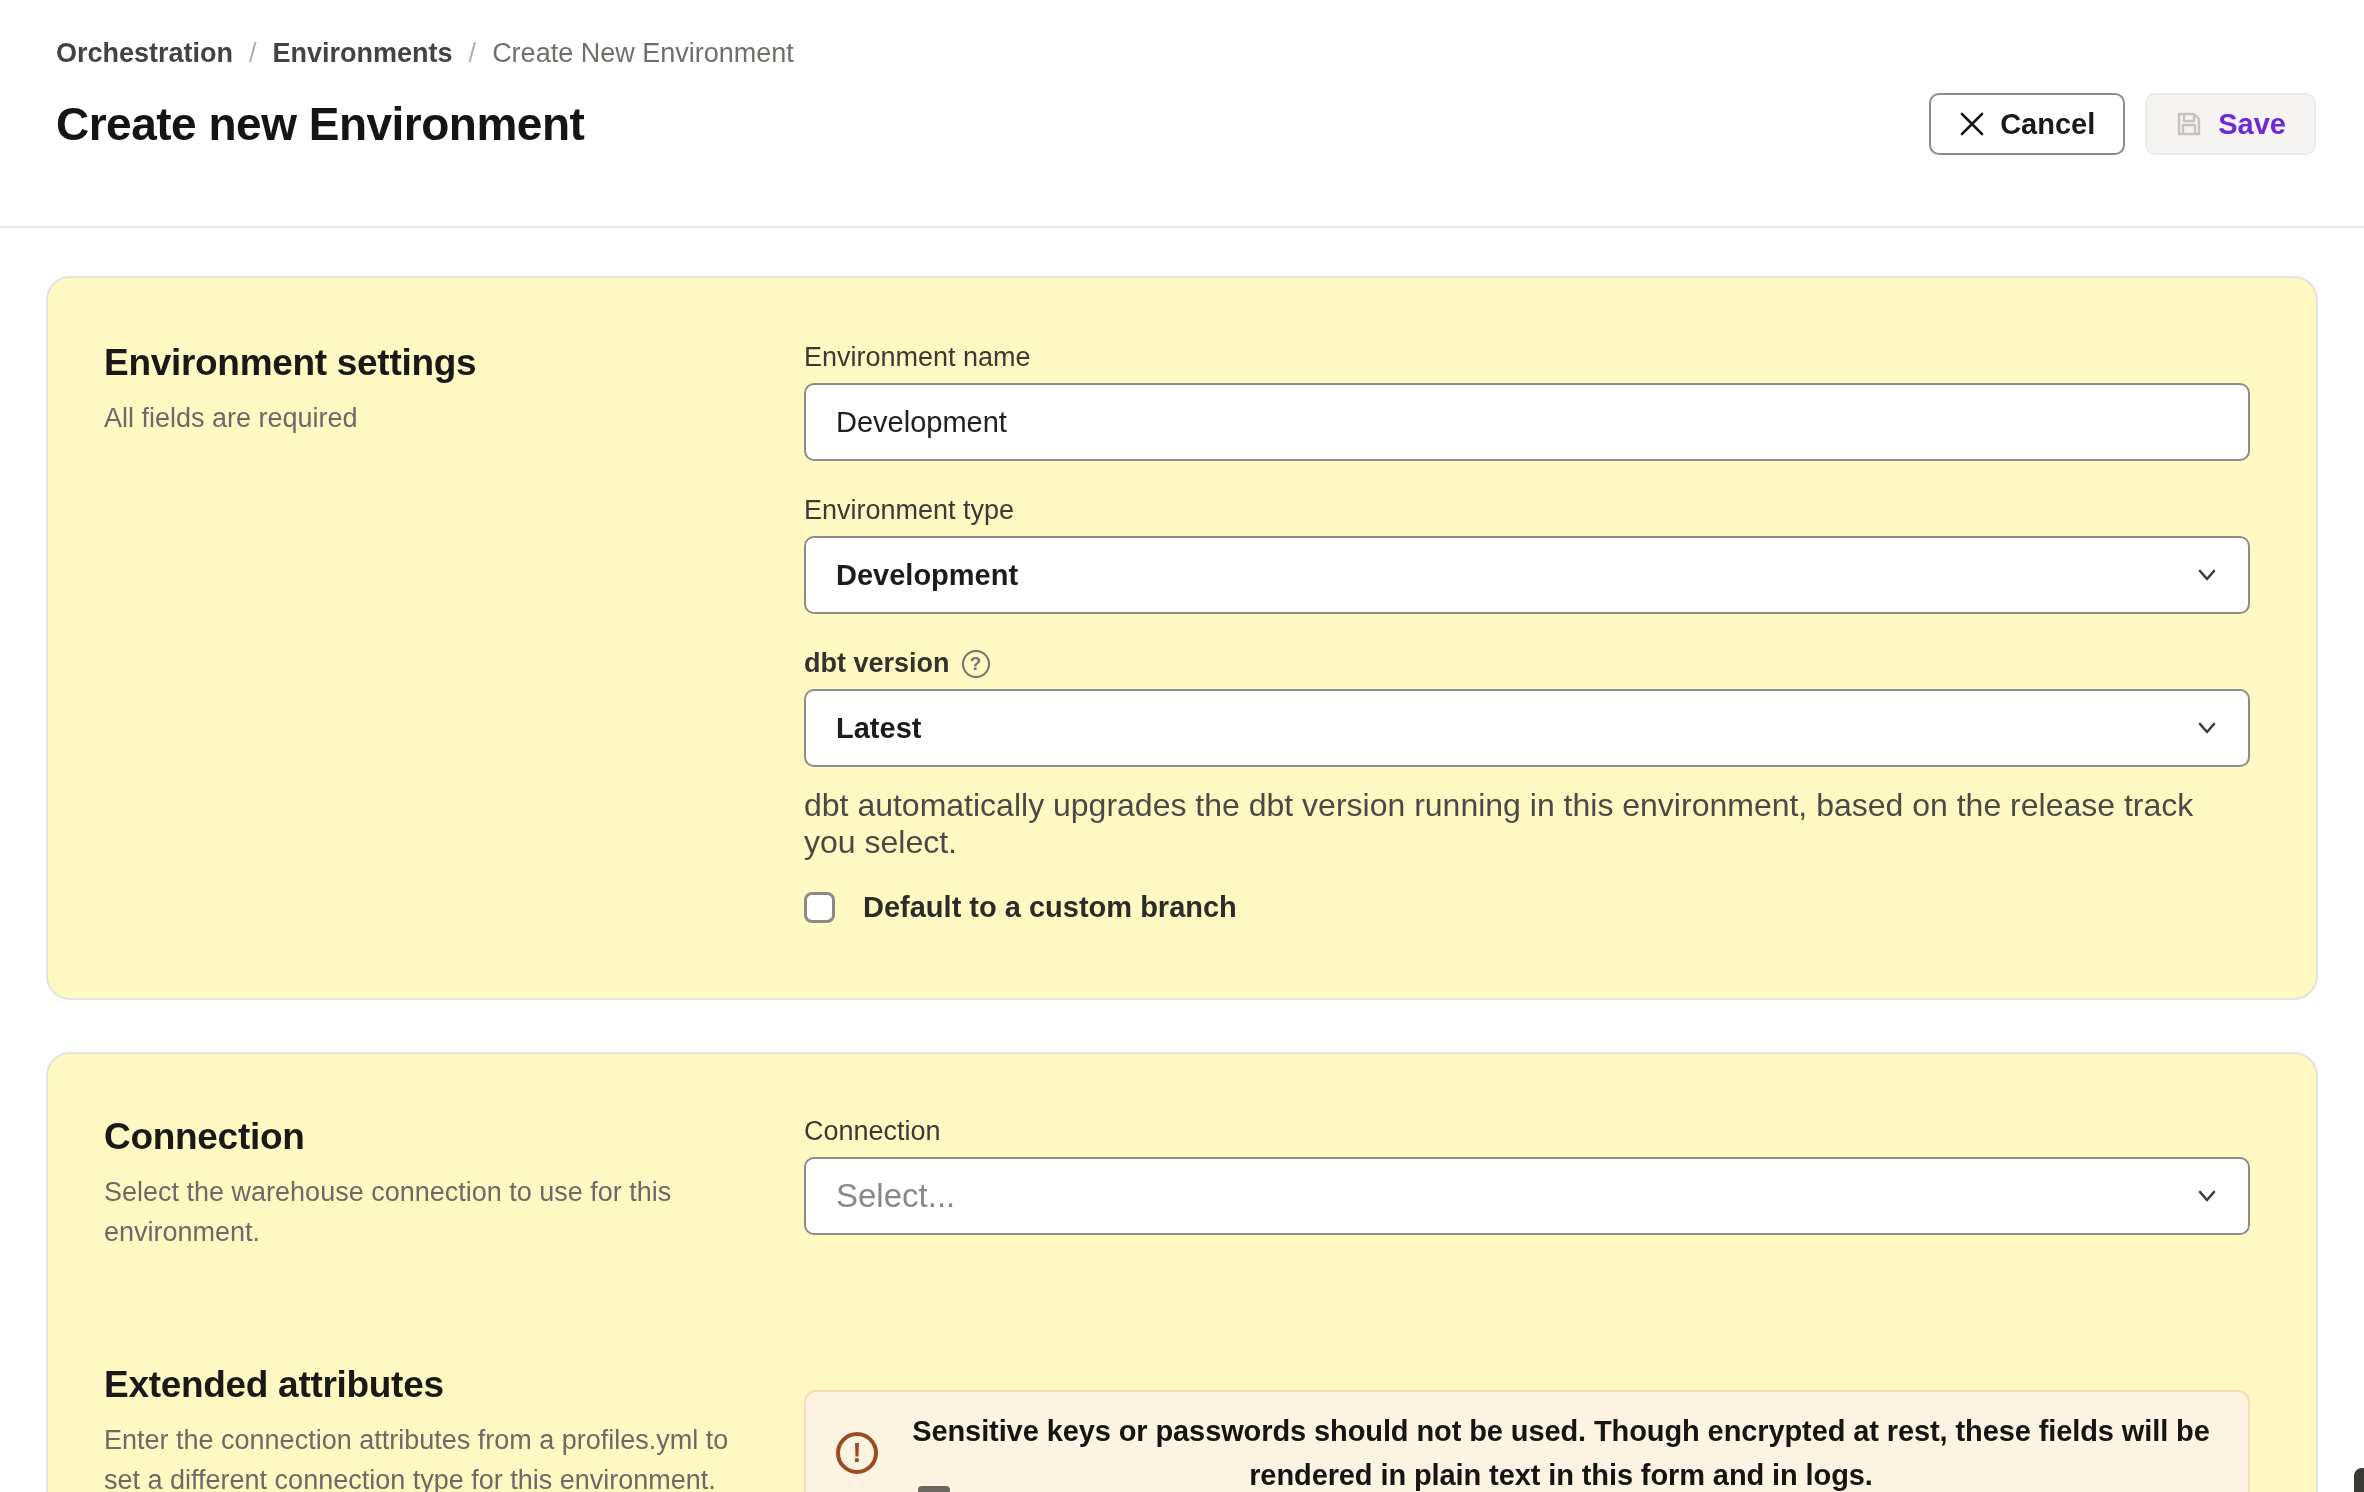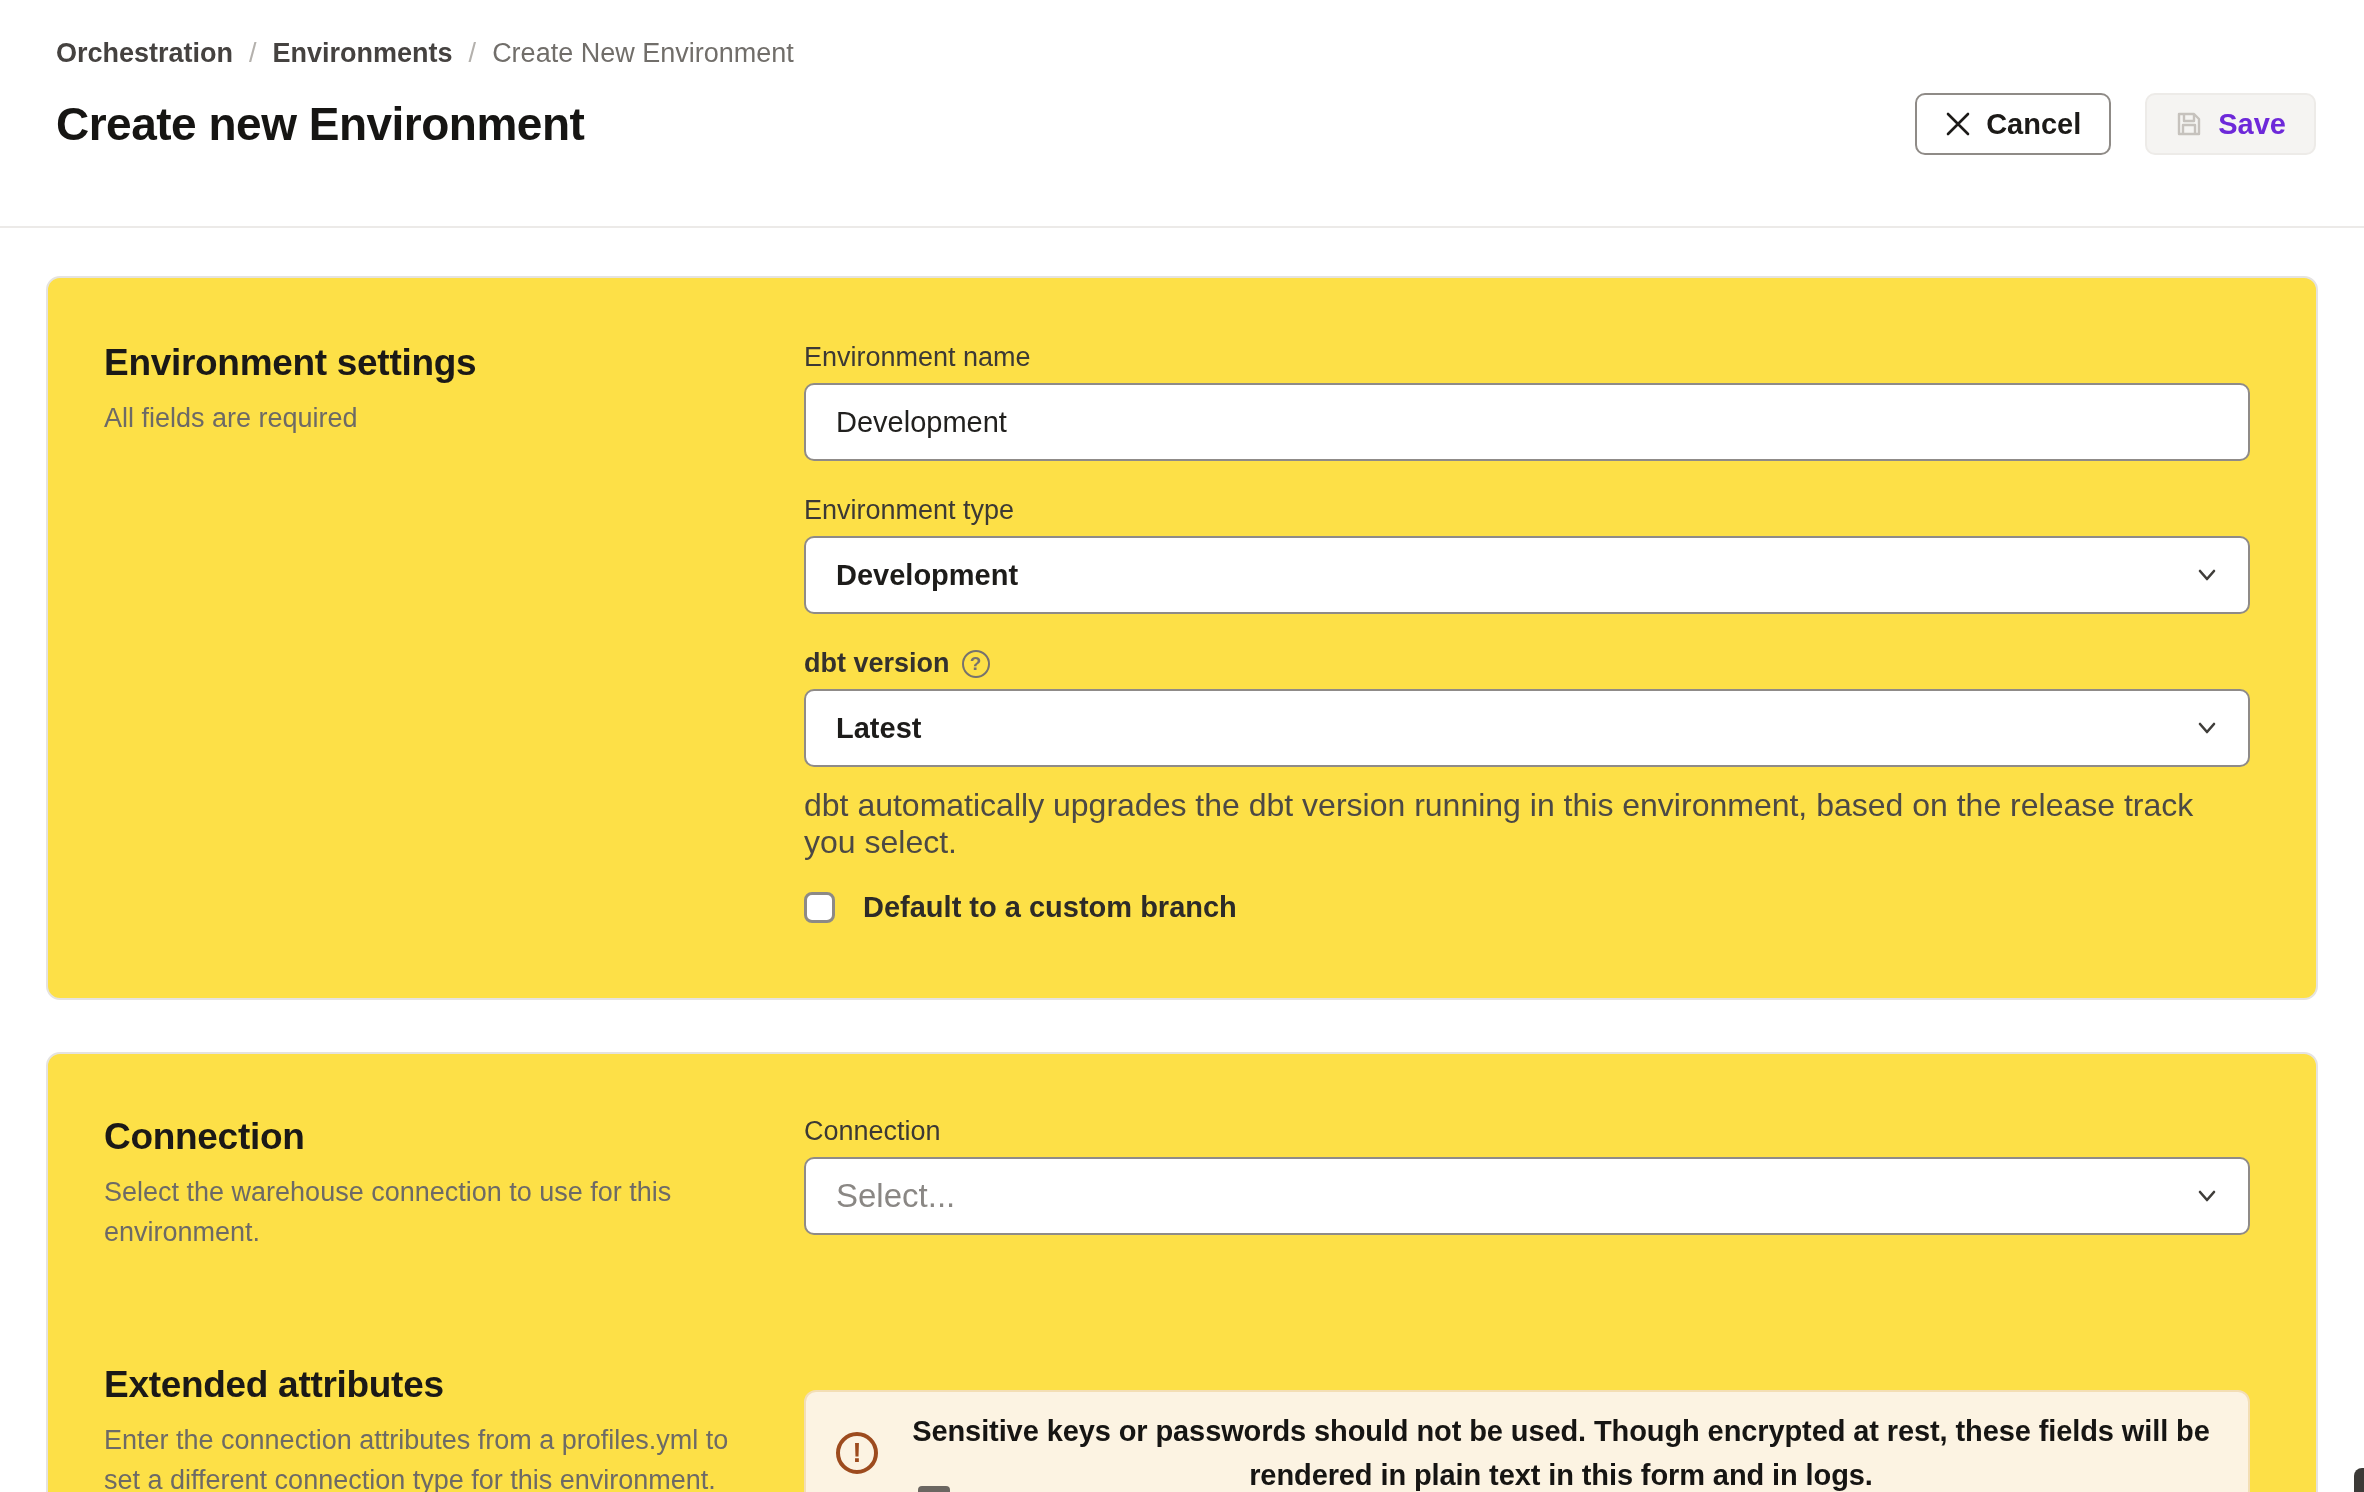--- a/index.html
+++ b/index.html
@@ -14,30 +14,30 @@
   .page { width: 2364px; height: 1492px; position: relative; overflow: hidden; background: #fff; }
 
   
   .topbar { height: 228px; padding: 38px 48px 0 56px; border-bottom: 2px solid #eceae8; background: #fff; }
   .breadcrumb { display: flex; align-items: center; gap: 16px; font-size: 27px; }
   .crumb-link { color: #454240; font-weight: 600; cursor: pointer; }
   .crumb-sep { color: #b4b1ad; font-weight: 400; }
   .crumb-current { color: #716e6a; font-weight: 500; }
   .title-row { margin-top: 24px; display: flex; align-items: center; justify-content: space-between; }
   .page-title { font-size: 46px; font-weight: 700; color: #161513; letter-spacing: -0.5px; }
-  .header-actions { display: flex; gap: 34px; align-items: flex-end; }
+  .header-actions { display: flex; gap: 20px; align-items: flex-end; }
   .btn { height: 62px; border-radius: 10px; display: inline-flex; align-items: center; gap: 15px;
          padding: 0 28px; font-size: 29px; font-weight: 600; font-family: inherit; cursor: pointer; }
   .btn-cancel { background: #fff; border: 2px solid #8f8b87; color: #1c1a18; }
   .btn-save { background: #f5f4f2; border: 2px solid #edebe8; color: #6d28d9; cursor: default; }
   .btn svg { display: block; }
 
   
   .main { padding: 48px 46px 0 46px; }
-  .card { background: #fde047; border: 2px solid #e5e3e0; border-radius: 14px; }
+  .card { background: #fef9c3; border: 2px solid #e5e3e0; border-radius: 24px; }
   .card-settings { padding: 64px 66px 74px 56px; margin-bottom: 52px; }
   .card-connection { padding: 62px 66px 0 56px; height: 780px; }
 
   .section-row { display: flex; }
   .col-left { width: 700px; flex-shrink: 0; padding-right: 60px; }
   .col-right { flex: 1; min-width: 0; }
   .section-heading { font-size: 37px; font-weight: 600; color: #1b1917; letter-spacing: -0.3px; margin-bottom: 14px; }
   .section-sub { font-size: 27px; color: #6d6a66; line-height: 40px; }
 
   .form-group + .form-group { margin-top: 34px; }

